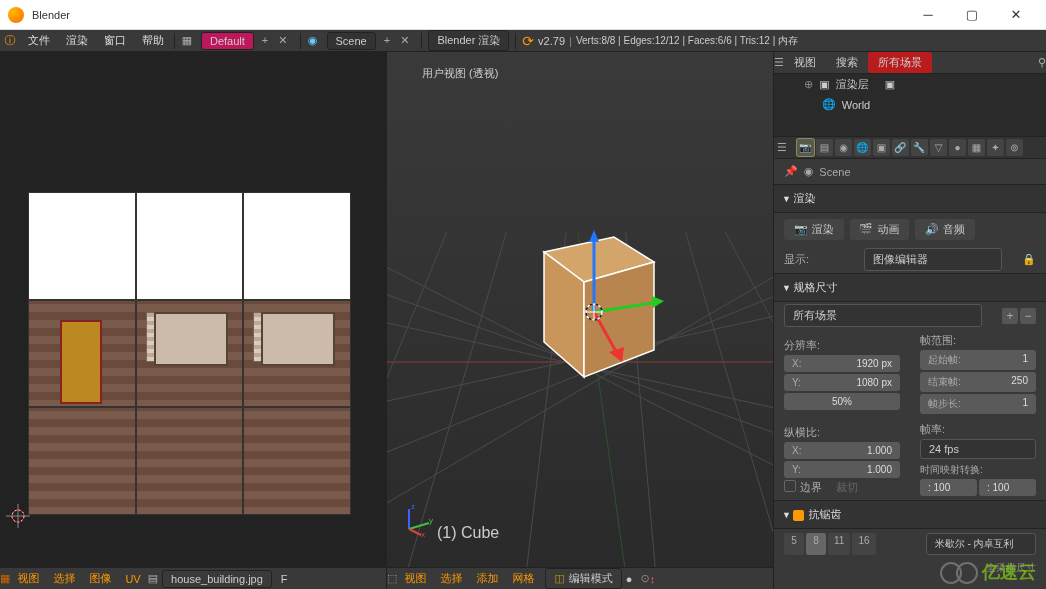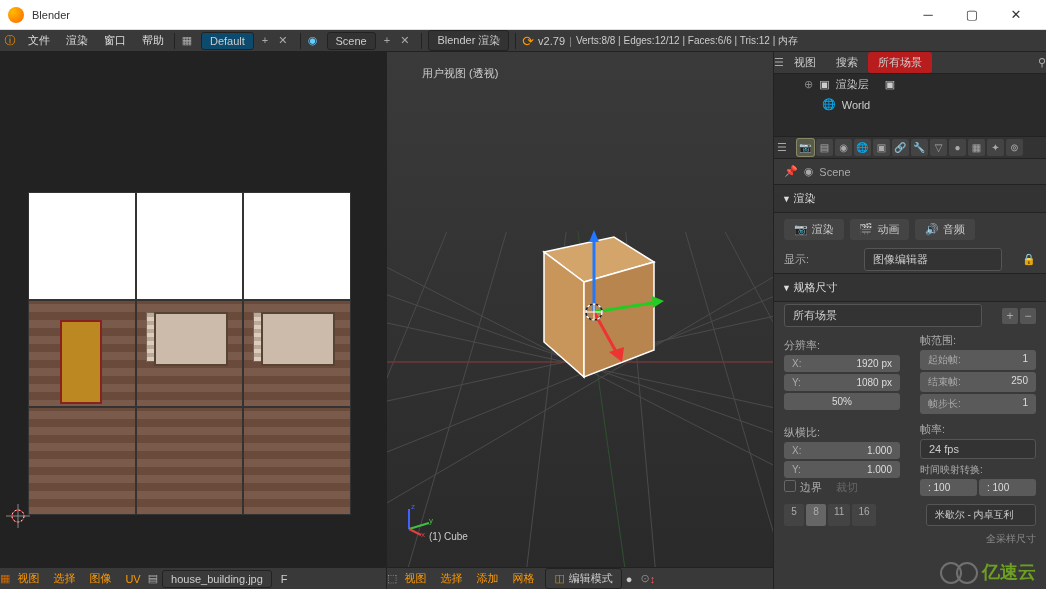--- a/index.html
+++ b/index.html
@@ -5,30 +5,30 @@
 * { margin: 0; padding: 0; box-sizing: border-box; font-family: Arial, sans-serif; }
 body { background: #393939; color: #aaa; font-size: 11px; overflow: hidden; width: 1046px; height: 589px; }
 .titlebar { height: 30px; background: #fff; display: flex; align-items: center; padding: 0 8px; color: #333; border-bottom: 1px solid #ddd; }
 .titlebar .logo { width: 16px; height: 16px; background: radial-gradient(circle at 30% 30%, #fb0, #f60); border-radius: 50%; margin-right: 8px; }
 .titlebar .controls { margin-left: auto; display: flex; gap: 0; }
 .titlebar .controls div { width: 44px; height: 28px; display: flex; align-items: center; justify-content: center; font-size: 13px; cursor: pointer; }
 .topbar { height: 22px; background: #393939; display: flex; align-items: center; border-bottom: 1px solid #222; font-size: 11px; }
 .topbar .icon { width: 20px; height: 20px; display: flex; align-items: center; justify-content: center; }
 .topbar .menu-item { padding: 0 8px; color: #ddd; cursor: pointer; }
 .topbar .sep { width: 1px; height: 16px; background: #222; margin: 0 2px; }
-.layout-field { background: #0c4a6e; border: 1px solid #222; padding: 2px 8px; border-radius: 3px; color: #ccc; margin: 0 4px; display:flex; align-items:center; }
+.layout-field { background: #be185d; border: 1px solid #222; padding: 2px 8px; border-radius: 3px; color: #ccc; margin: 0 4px; display:flex; align-items:center; }
 .scene-field { background: #333; border: 1px solid #222; padding: 2px 8px; border-radius: 3px; color: #ccc; margin: 0 4px; display:flex; align-items:center; }
 .orange { color: #f90; }
 .main { display: flex; height: 537px; }
 .left-panel { width: 386px; background: #393939; display: flex; flex-direction: column; position: relative; }
 .mid-panel { width: 388px; background: #86efac; border-left: 1px solid #222; border-right: 1px solid #222; position: relative; }
 .right-panel { flex: 1; background: #393939; display: flex; flex-direction: column; }
 .viewport-3d { position: relative; height: 515px; background: linear-gradient(#3a3a3a, #2a2a2a); overflow: hidden; }
 .viewport-label { position: absolute; top: 14px; left: 35px; color: #ccc; font-size: 11px; }
-.object-label { position: absolute; bottom: 25px; left: 42px; color: #ccc; font-size: 10px; }
+.object-label { position: absolute; bottom: 25px; left: 50px; color: #ccc; font-size: 16px; }
 .footer-bar { height: 22px; background: #393939; border-top: 1px solid #222; display: flex; align-items: center; font-size: 11px; }
 .footer-bar .item { padding: 0 7px; color: #f90; cursor: pointer; }
 .uv-area { flex: 1; background: #222; position: relative; margin: 0; }
 .uv-image { position: absolute; top: 140px; left: 28px; width: 323px; height: 323px; background: #fff; }
 .uv-grid { position: absolute; inset: 0; display: grid; grid-template-columns: repeat(3,1fr); grid-template-rows: repeat(3,1fr); }
 .uv-grid > div { border: 1px solid #333; }
 .brick-row { background: repeating-linear-gradient(0deg, #7a5a4a 0 8px, #6a4a3a 8px 16px), repeating-linear-gradient(90deg, rgba(0,0,0,.15) 0 10px, transparent 10px 30px); }
 .brick-door { position: relative; }
 .brick-door::after { content: ""; position: absolute; left: 32px; top: 20px; width: 38px; height: 80px; background: #b82; border: 2px solid #822; }
 .brick-door::before { content: ""; position: absolute; left: 32px; top: 20px; width: 38px; height: 80px; background: #c33; }
@@ -361,20 +361,23 @@
             <div class="num-field" style="flex:1">
                 <span>: 100</span>
               </div>
             <div class="num-field" style="flex:1">
                 <span>: 100</span>
               </div>
           </div>
         </div>
       </div>
 
+      <div class="props-header">
+        <span style="display:inline-block;width:11px;height:11px;background:#f90;border-radius:2px;vertical-align:middle;margin-right:4px"></span><span>抗锯齿</span>
+      </div>
       <div class="samples-row">
         <div class="s">5</div>
         <div class="s active">8</div>
         <div class="s">11</div>
         <div class="s">16</div>
         <div style="flex:1"></div>
         <div class="combo" style="flex:2;font-size:10px"><span>米歇尔 - 内卓互利</span></div>
       </div>
       <div style="padding:2px 10px;display:flex;justify-content:flex-end;font-size:10px;color:#888">
         <span>全采样</span>

